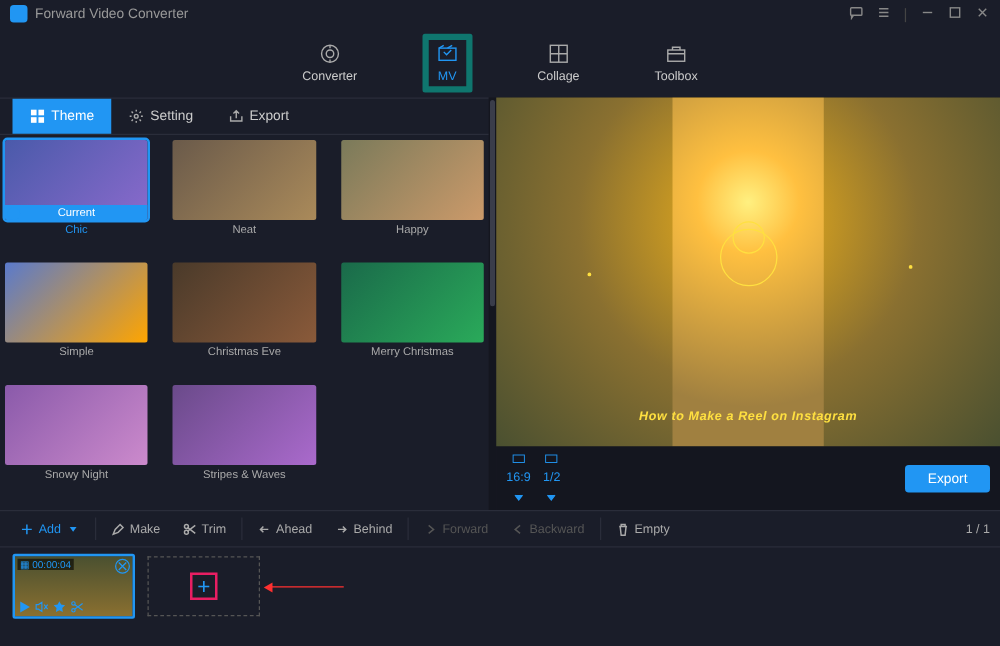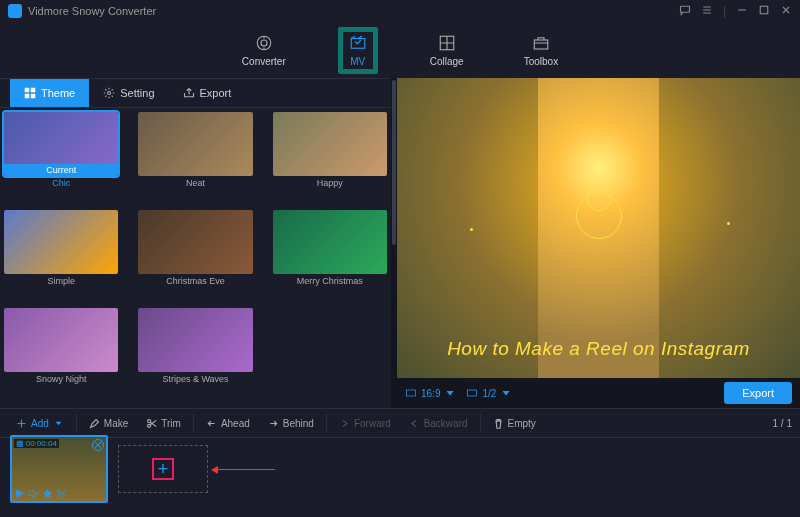--- a/index.html
+++ b/index.html
@@ -42,64 +42,64 @@
 .theme.selected .thumb { outline: 2px solid #2196f3; }
 .theme .current-tag { position: absolute; bottom: 0; left: 0; right: 0; background: #2196f3; color: #fff; text-align: center; font-size: 9px; padding: 1px; }
 .theme.selected .label { color: #2196f3; }
 .theme.selected .check { position: absolute; bottom: 14px; left: 2px; width: 10px; height: 10px; background: #2196f3; border-radius: 50%; }
 .scrollbar { width: 6px; background: #14161f; }
 .scrollbar .track { height: 50%; width: 4px; margin: 2px auto 0; background: #3a3d4a; border-radius: 2px; }
 
 .right { flex: 1; display: flex; flex-direction: column; background: #14161f; }
 .preview { flex: 1; position: relative; overflow: hidden; background: radial-gradient(circle at 50% 35%, #ffe040 0%, #d4a020 15%, #8a7030 50%, #4a5030 100%); }
 .preview .center-img { position: absolute; left: 35%; right: 35%; top: 0; bottom: 0; background: radial-gradient(circle at 50% 30%, #fff080 0%, #ffc040 20%, #a08040 80%); }
-.preview .subtitle { position: absolute; bottom: 18px; left: 0; right: 0; text-align: center; color: #ffe040; font-weight: normal; font-size: 19px; font-style: italic; letter-spacing: 0.5px; }
+.preview .subtitle { position: absolute; bottom: 18px; left: 0; right: 0; text-align: center; color: #ffe040; font-weight: bold; font-size: 10px; font-style: italic; letter-spacing: 0.5px; }
 .preview .circle { position: absolute; width: 46px; height: 46px; border: 1.5px solid #ffe040; border-radius: 50%; left: 50%; top: 46%; transform: translate(-50%,-50%); }
 .preview .circle2 { position: absolute; width: 26px; height: 26px; border: 1.5px solid #ffe040; border-radius: 50%; left: 50%; top: 40%; transform: translate(-50%,-50%); }
 .preview .dot { position: absolute; width: 3px; height: 3px; background: #ffe040; border-radius: 50%; }
 
 .controls { display: flex; align-items: center; padding: 4px 8px; gap: 6px; }
 .ctrl-btn { width: 18px; height: 18px; border: 1px solid #555; border-radius: 50%; display: flex; align-items: center; justify-content: center; cursor: pointer; }
 .ctrl-btn svg { width: 8px; height: 8px; fill: #ccc; }
 .progress { flex: 1; height: 3px; background: #3a3d4a; border-radius: 2px; position: relative; }
 .progress .knob { position: absolute; left: 0; top: -3px; width: 9px; height: 9px; background: #fff; border-radius: 50%; }
 .time { font-size: 9px; color: #2196f3; }
 .time .dur { color: #aaa; }
 
 .controls2 { display: flex; align-items: center; padding: 4px 8px; gap: 10px; }
-.dd { display: flex; align-items: center; gap: 4px; color: #2196f3; cursor: pointer; font-size: 10px; }
+.dd { display: flex; align-items: center; gap: 4px; color: #2196f3; cursor: pointer; font-size: 10px; flex-direction: column; }
 .dd svg { width: 12px; height: 12px; stroke: #2196f3; fill: none; }
 .export-btn { margin-left: auto; background: #2196f3; color: #fff; padding: 5px 18px; border-radius: 3px; cursor: pointer; font-size: 11px; }
 
 .toolbar { height: 30px; display: flex; align-items: center; gap: 2px; padding: 0 8px; border-top: 1px solid #2a2d3a; border-bottom: 1px solid #2a2d3a; }
 .tbtn { display: flex; align-items: center; gap: 4px; padding: 4px 8px; cursor: pointer; color: #aaa; font-size: 10px; border-radius: 2px; }
 .tbtn.primary { color: #2196f3; }
 .tbtn.disabled { color: #555; }
 .tbtn svg { width: 11px; height: 11px; stroke: currentColor; fill: none; stroke-width: 1.5; }
 .tsep { width: 1px; height: 18px; background: #2a2d3a; margin: 0 2px; }
 .page { margin-left: auto; font-size: 10px; color: #aaa; }
 
 .timeline { height: 62px; display: flex; align-items: center; gap: 10px; padding: 6px 10px; }
-.clip { width: 98px; height: 68px; border: 2px solid #2196f3; border-radius: 2px; position: relative; background: linear-gradient(#4a5030, #8a7030); }
+.clip { width: 98px; height: 52px; border: 2px solid #2196f3; border-radius: 2px; position: relative; background: linear-gradient(#4a5030, #8a7030); }
 .clip .badge { position: absolute; top: 2px; left: 2px; font-size: 8px; color: #2196f3; background: rgba(0,0,0,.6); padding: 0 2px; }
 .clip .close { position: absolute; top: 2px; right: 2px; width: 12px; height: 12px; border: 1px solid #2196f3; border-radius: 50%; display: flex; align-items: center; justify-content: center; }
 .clip .icons { position: absolute; bottom: 2px; left: 2px; display: flex; gap: 3px; }
 .clip .icons span { width: 11px; height: 11px; color: #2196f3; }
 .addclip { width: 90px; height: 48px; border: 1px dashed #555; display: flex; align-items: center; justify-content: center; position: relative; }
 .addclip .plus { width: 22px; height: 22px; border: 2px solid #e91e63; display: flex; align-items: center; justify-content: center; color: #2196f3; font-size: 18px; font-weight: 300; }
 .arrow-annot { position: absolute; left: 100%; top: 50%; width: 70px; height: 2px; }
 .arrow-annot::before { content: ""; position: absolute; width: 60px; height: 1px; background: #ff3030; top: 0; left: 8px; }
 .arrow-annot::after { content: ""; position: absolute; left: 4px; top: -3px; border-right: 7px solid #ff3030; border-top: 4px solid transparent; border-bottom: 4px solid transparent; }
 </style>
 </head>
 <body>
 
 <div class="titlebar">
   <div class="logo"></div>
-  <div class="title">Vidmore Snowy Converter</div>
+  <div class="title">Forward Video Converter</div>
   <div class="win-btns">
     <span><svg class="icon-svg" viewBox="0 0 16 16">
           <rect x="2" y="3" width="12" height="8" rx="1"></rect>
           <path d="M5 11l-2 3v-3"></path>
         </svg></span>
     <span><svg class="icon-svg" viewBox="0 0 16 16">
           <path d="M3 4h10M3 8h10M3 12h10"></path>
         </svg></span>
     <span style="color:#444">|</span>
     <span><svg class="icon-svg" viewBox="0 0 16 16">

